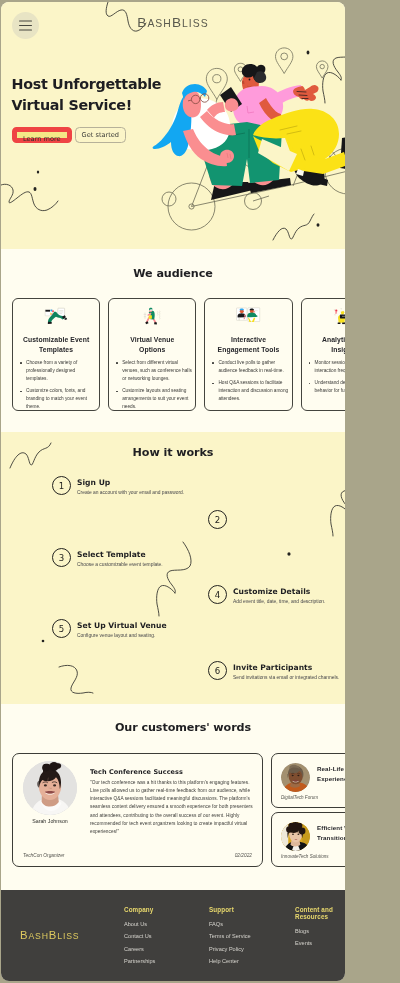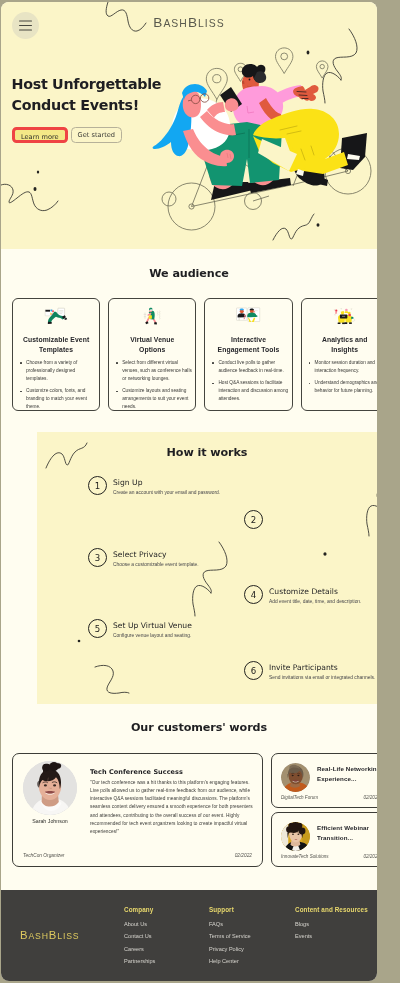--- a/index.html
+++ b/index.html
@@ -1,43 +1,43 @@
 <!DOCTYPE html>
 <html><head>
 <meta charset="utf-8">
 <title>BashBliss</title>
 <style>
   html,body{margin:0;padding:0;}
   body{width:400px;height:983px;overflow:hidden;background:#a9a58a;
        font-family:"Liberation Sans",sans-serif;-webkit-font-smoothing:antialiased;}
-  .frame{position:absolute;left:1px;top:2px;width:376px;height:979px;
+  .frame{position:absolute;left:1px;top:2px;width:344px;height:979px;
          border-radius:8px;overflow:hidden;background:#fffdf0;}
 
   
   .hero{position:relative;height:247px;background:#fbf5c8;overflow:hidden;}
   .navbtn{position:absolute;left:11px;top:10px;width:27px;height:27px;border-radius:50%;
           background:#e8e4c4;display:flex;align-items:center;justify-content:center;cursor:pointer;}
   .navbtn i{display:block;width:12.5px;height:1.7px;background:#46463f;border-radius:1px;
             box-shadow:0 -4.4px 0 #46463f,0 4.4px 0 #46463f;}
   .logo{position:absolute;left:0;right:0;top:13px;text-align:center;
         font-size:13.6px;letter-spacing:1.05px;color:#5a5a4e;font-weight:400;}
   .logo .sm{font-size:10.4px;letter-spacing:1.05px;}
   .heroTitle{position:absolute;left:10.5px;top:62px;width:250px;font-size:14.3px;line-height:1.47;
              font-weight:700;color:#1e1e22;letter-spacing:-.3px;font-family:"DejaVu Sans",sans-serif;}
   .heroBtns{position:absolute;left:11px;top:125px;display:flex;gap:3px;}
   .btn{font-size:6.6px;border-radius:4.5px;padding:0 6px;height:16px;cursor:pointer;line-height:15px;
        font-family:"DejaVu Sans",sans-serif;box-sizing:border-box;}
-  .btn.y{background:#f4e887;color:#2e2e2a;border:3px solid #ef4444;}
+  .btn.y{background:#f4e887;color:#2e2e2a;border:5px solid #ef4444;}
   .btn.o{background:transparent;color:#3c3c38;border:1px solid #b6b199;text-align:center;}
   .heroArt{position:absolute;left:0;top:0;width:396px;height:247px;pointer-events:none;}
   .heroArt svg{display:block;width:396px;height:247px;}
 
   
   .cream{background:#fffdf0;}
-  .yellow{background:#fbf5c8;margin-left:36px;}
+  .yellow{background:#fbf5c8;}
 
   
   .provide{position:relative;height:183px;}
   .provide h2{margin:0;position:absolute;left:0;right:0;top:18px;font-size:11.2px;font-weight:700;
               text-align:center;color:#1f1f22;letter-spacing:-.1px;font-family:"DejaVu Sans",sans-serif;}
   .cards{position:absolute;left:11px;top:49px;display:flex;gap:8px;}
   .card{width:86.2px;height:111px;border:1px solid #44443e;border-radius:6px;
         padding:0;position:relative;background:transparent;}
   .card .ci{position:absolute;left:0;right:0;top:6px;height:23px;display:flex;
             align-items:center;justify-content:center;}
@@ -52,21 +52,21 @@
 
   
   .how{position:relative;height:272px;overflow:hidden;}
   .how h2{margin:0;position:absolute;left:0;right:0;top:14px;font-size:11.2px;font-weight:700;
           text-align:center;color:#1f1f22;letter-spacing:-.1px;font-family:"DejaVu Sans",sans-serif;}
   .step{position:absolute;display:flex;align-items:flex-start;gap:6px;}
   .step .num{width:19px;height:19px;min-width:19px;border:1.15px solid #232320;border-radius:50%;
              display:flex;align-items:center;justify-content:center;font-size:8.6px;font-weight:400;
              color:#232320;margin-top:0px;box-sizing:border-box;font-family:"DejaVu Sans",sans-serif;}
     .step .tx{padding-top:3px;}
-  .step .tx h4{margin:0 0 2.6px;font-size:7.6px;font-weight:400;color:#1f1f22;letter-spacing:.02px;
+  .step .tx h4{margin:0 0 2.6px;font-size:7.6px;font-weight:700;color:#1f1f22;letter-spacing:.02px;
                font-family:"DejaVu Sans",sans-serif;line-height:1.1;}
   .step .tx p{margin:0;font-size:4.9px;line-height:1.4;color:#46464a;white-space:nowrap;}
   .howArt{position:absolute;left:0;top:0;width:396px;height:272px;pointer-events:none;}
   .howArt svg{display:block;width:396px;height:272px;}
 
   
   .test{position:relative;height:186px;}
   .test h2{margin:0;position:absolute;left:0;right:0;top:17px;font-size:11.2px;font-weight:700;
            text-align:center;color:#1f1f22;letter-spacing:-.1px;font-family:"DejaVu Sans",sans-serif;padding-left:20px;}
   .bigCard{position:absolute;left:11px;top:49px;width:251px;height:114px;
@@ -248,21 +248,21 @@
 </g>
 <path d="M347 152 L359 154 L358 158 L346 157 Z" fill="#FDFBEF"></path>
 <path d="M297 167 L303 169 L302 174 L295 172 Z" fill="#FDFBEF"></path>
 </g>
 </svg>
       </div>
     <div class="navbtn">
       <i></i>
     </div>
     <div class="logo"><span>B</span><span class="sm">ASH</span><span>B</span><span class="sm">LISS</span></div>
-    <h1 class="heroTitle"><span>Host Unforgettable</span><br><span>Conduct Events!</span></h1>
+    <h1 class="heroTitle"><span>Host Unforgettable</span><br><span>Virtual Service!</span></h1>
     <div class="heroBtns">
       <button class="btn y">Learn more</button>
       <button class="btn o">Get started</button>
     </div>
   </section>
 
   <section class="provide cream">
     <h2>We audience</h2>
     <div class="cards">
         <div class="card">
@@ -427,21 +427,21 @@
           <h4>Sign Up</h4>
           <p>Create an account with your email and password.</p>
         </div>
       </div>
       <div class="step" style="left: 207px; top: 78px;">
         <div class="num">2</div>
       </div>
       <div class="step" style="left: 51px; top: 116px;">
         <div class="num">3</div>
         <div class="tx">
-          <h4>Select Privacy</h4>
+          <h4>Select Template</h4>
           <p>Choose a customizable event template.</p>
         </div>
       </div>
       <div class="step" style="left: 207px; top: 153px;">
         <div class="num">4</div>
         <div class="tx">
           <h4>Customize Details</h4>
           <p>Add event title, date, time, and description.</p>
         </div>
       </div>

